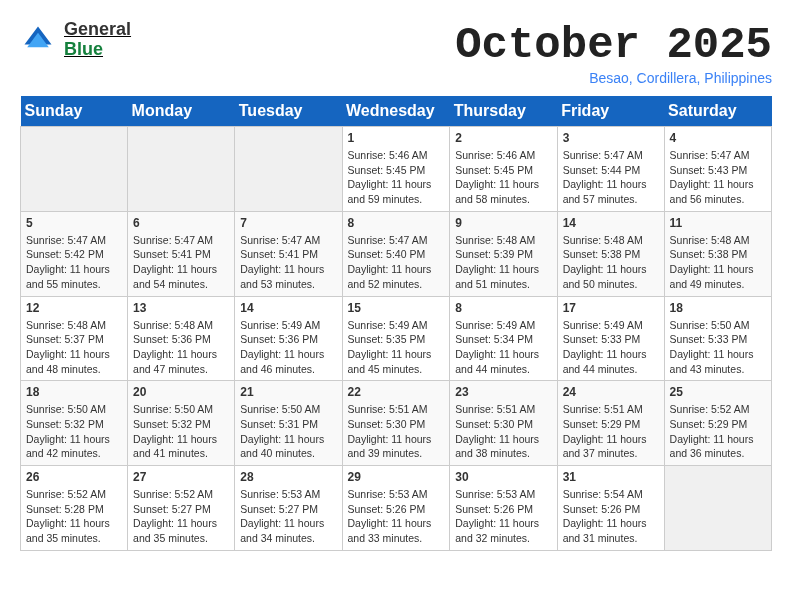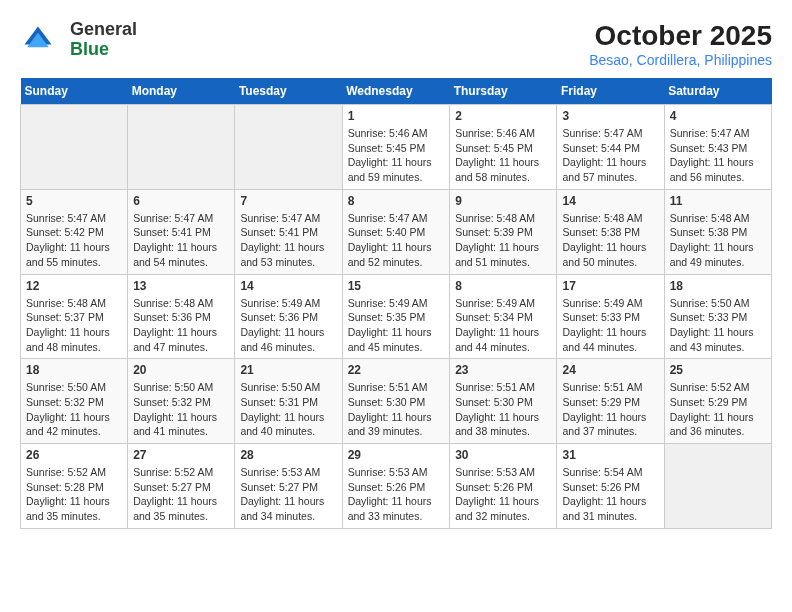--- a/index.html
+++ b/index.html
@@ -12,56 +12,58 @@
     }
     .header {
       display: flex;
       justify-content: space-between;
       align-items: flex-start;
       margin-bottom: 10px;
     }
     .logo {
       display: flex;
       align-items: center;
-      gap: 14px;
+      gap: 8px;
+      text-decoration: underline;
     }
     .logo-text {
       font-size: 18px;
       font-weight: bold;
       line-height: 1.1;
     }
     .logo-text .general { color: #333; }
     .logo-text .blue { color: #15803d; }
     .logo-icon {
       width: 36px;
       height: 36px;
     }
     .title-block {
       text-align: right;
     }
     .month-title {
-      font-size: 28px;
+      font-size: 44px;
       font-weight: bold;
       color: #222;
+      font-family: Liberation Mono, monospace;
     }
     .location {
       font-size: 14px;
       color: #3b82f6;
     }
     table {
       width: 100%;
       border-collapse: collapse;
       font-size: 11px;
     }
     thead tr th {
       background-color: #1565c0;
       color: #fff;
       padding: 6px 4px;
       text-align: left;
-      font-size: 12px;
+      font-size: 16px;
       font-weight: bold;
     }
     tbody tr td {
       border: 1px solid #ccc;
       vertical-align: top;
       padding: 4px 5px;
       height: 80px;
       width: 108px;
       color: #333;
       background: #fff;

